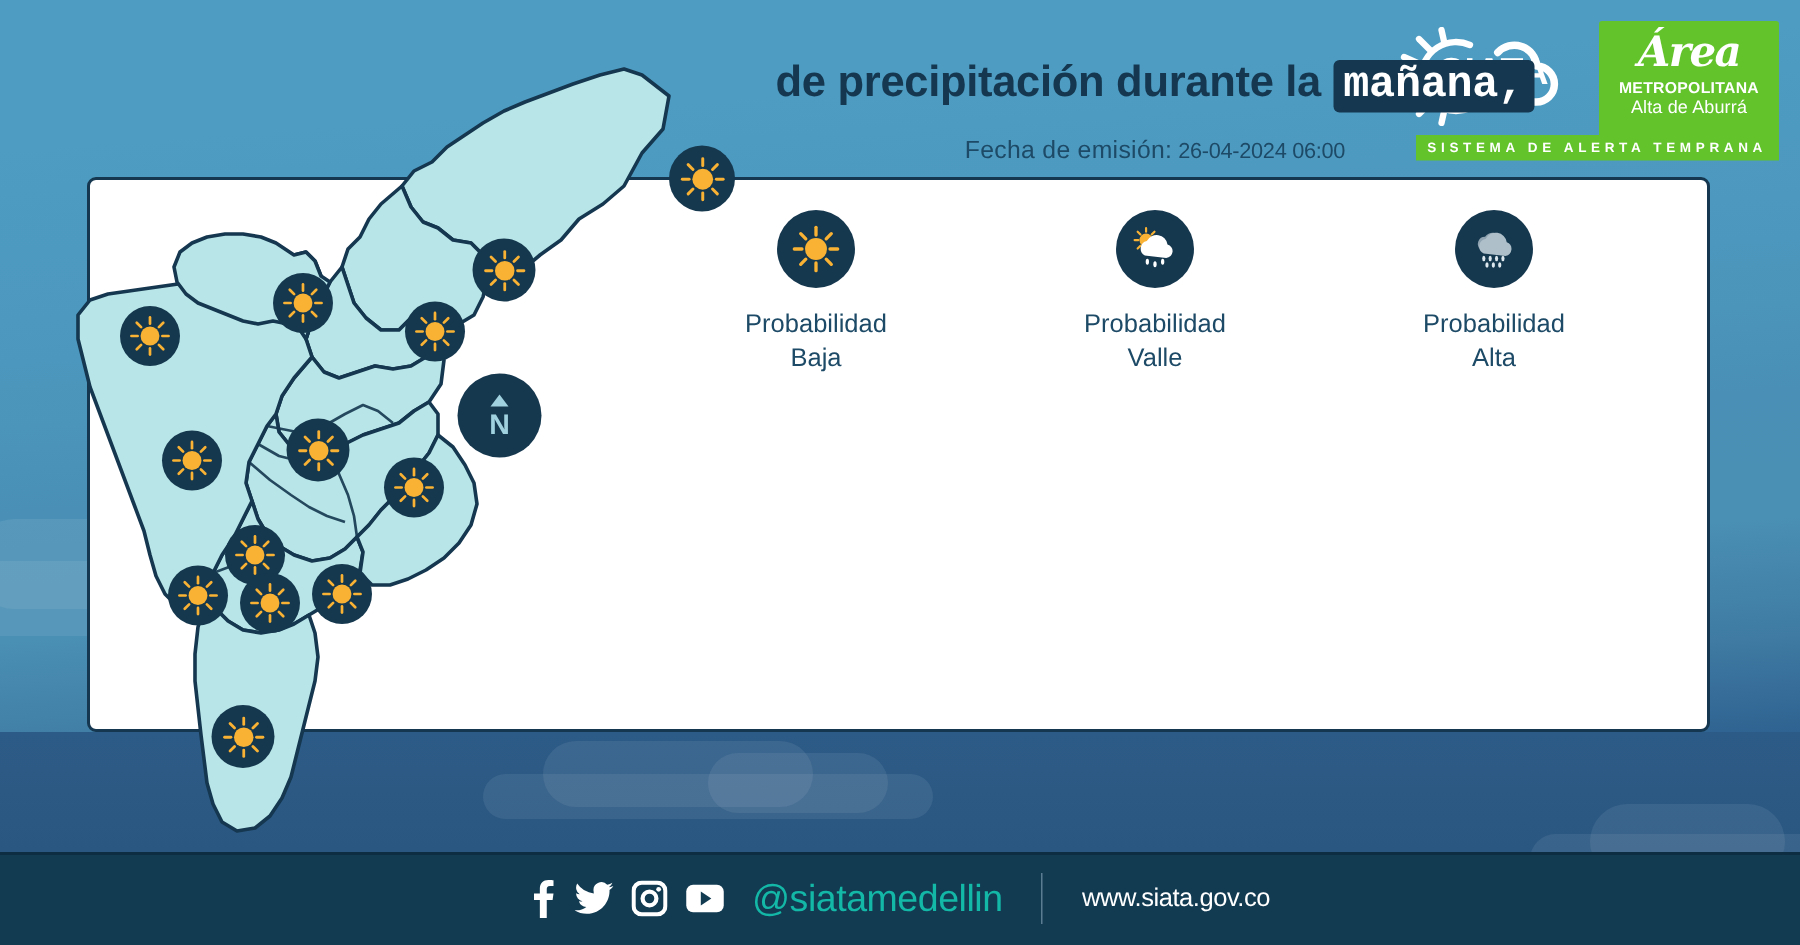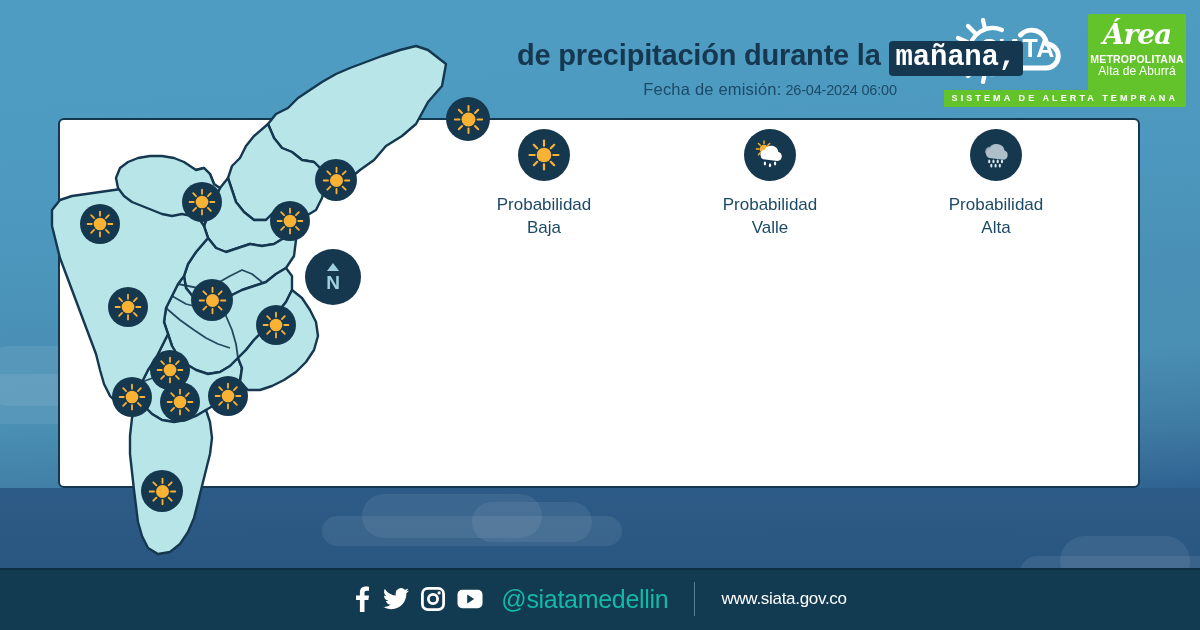--- a/index.html
+++ b/index.html
@@ -25,21 +25,21 @@
 
   
   .logos{position:absolute;right:14px;top:14px;display:flex;align-items:flex-start;gap:10px;}
   .siata-logo{position:relative;width:128px;height:82px;}
   .siata-logo .sun-cloud{position:absolute;left:0;top:4px;width:128px;height:66px;}
   .siata-word{
     position:absolute;left:30px;top:20px;width:76px;text-align:center;
     color:#fff;font-size:25px;font-weight:700;letter-spacing:.5px;
   }
   .area-logo{
-    width:98px;height:82px;background:#63c32b;border-radius:2px;
+    width:120px;height:82px;background:#63c32b;border-radius:2px;
     display:flex;flex-direction:column;align-items:center;justify-content:flex-start;
     padding-top:3px;box-sizing:border-box;
   }
   .area-script{color:#fff;font-family:"DejaVu Serif",serif;font-style:italic;font-weight:700;font-size:28px;line-height:36px;letter-spacing:-1px;}
   .area-l1{color:#fff;font-size:10.5px;font-weight:700;letter-spacing:.2px;line-height:12px;}
   .area-l2{color:#fff;font-size:12px;line-height:13px;letter-spacing:.1px;}
   .tagline{
     position:absolute;right:14px;top:90px;
     background:#63c32b;color:#fff;font-size:9px;font-weight:700;
     letter-spacing:3.1px;padding:3px 8px 4px 8px;white-space:nowrap;
@@ -70,21 +70,21 @@
   .panel{position:absolute;left:470px;top:36px;width:600px;}
   .title{
     color:#15374f;font-size:29px;font-weight:700;line-height:38px;
     text-align:center;letter-spacing:-.2px;
   }
   .hl{
     background:#15374f;color:#ffffff;border-radius:4px;
     padding:1px 7px 3px 7px;display:inline-block;line-height:31px;font-family:Liberation Mono, monospace;
   }
   .emission{
-    margin-top:4px;text-align:center;color:#1d4a66;font-size:16.5px;
+    margin-top:16px;text-align:center;color:#1d4a66;font-size:16.5px;
   }
   .emission .lbl{font-weight:400;letter-spacing:.2px;}
   .emission .val{font-size:14.5px;letter-spacing:-.2px;margin-left:4px;}
 
   .legend{
     margin-top:30px;display:flex;justify-content:center;gap:86px;
   }
   .legend-item{display:flex;flex-direction:column;align-items:center;width:140px;}
   .legend-icon{
     width:52px;height:52px;border-radius:50%;background:#16384f;

